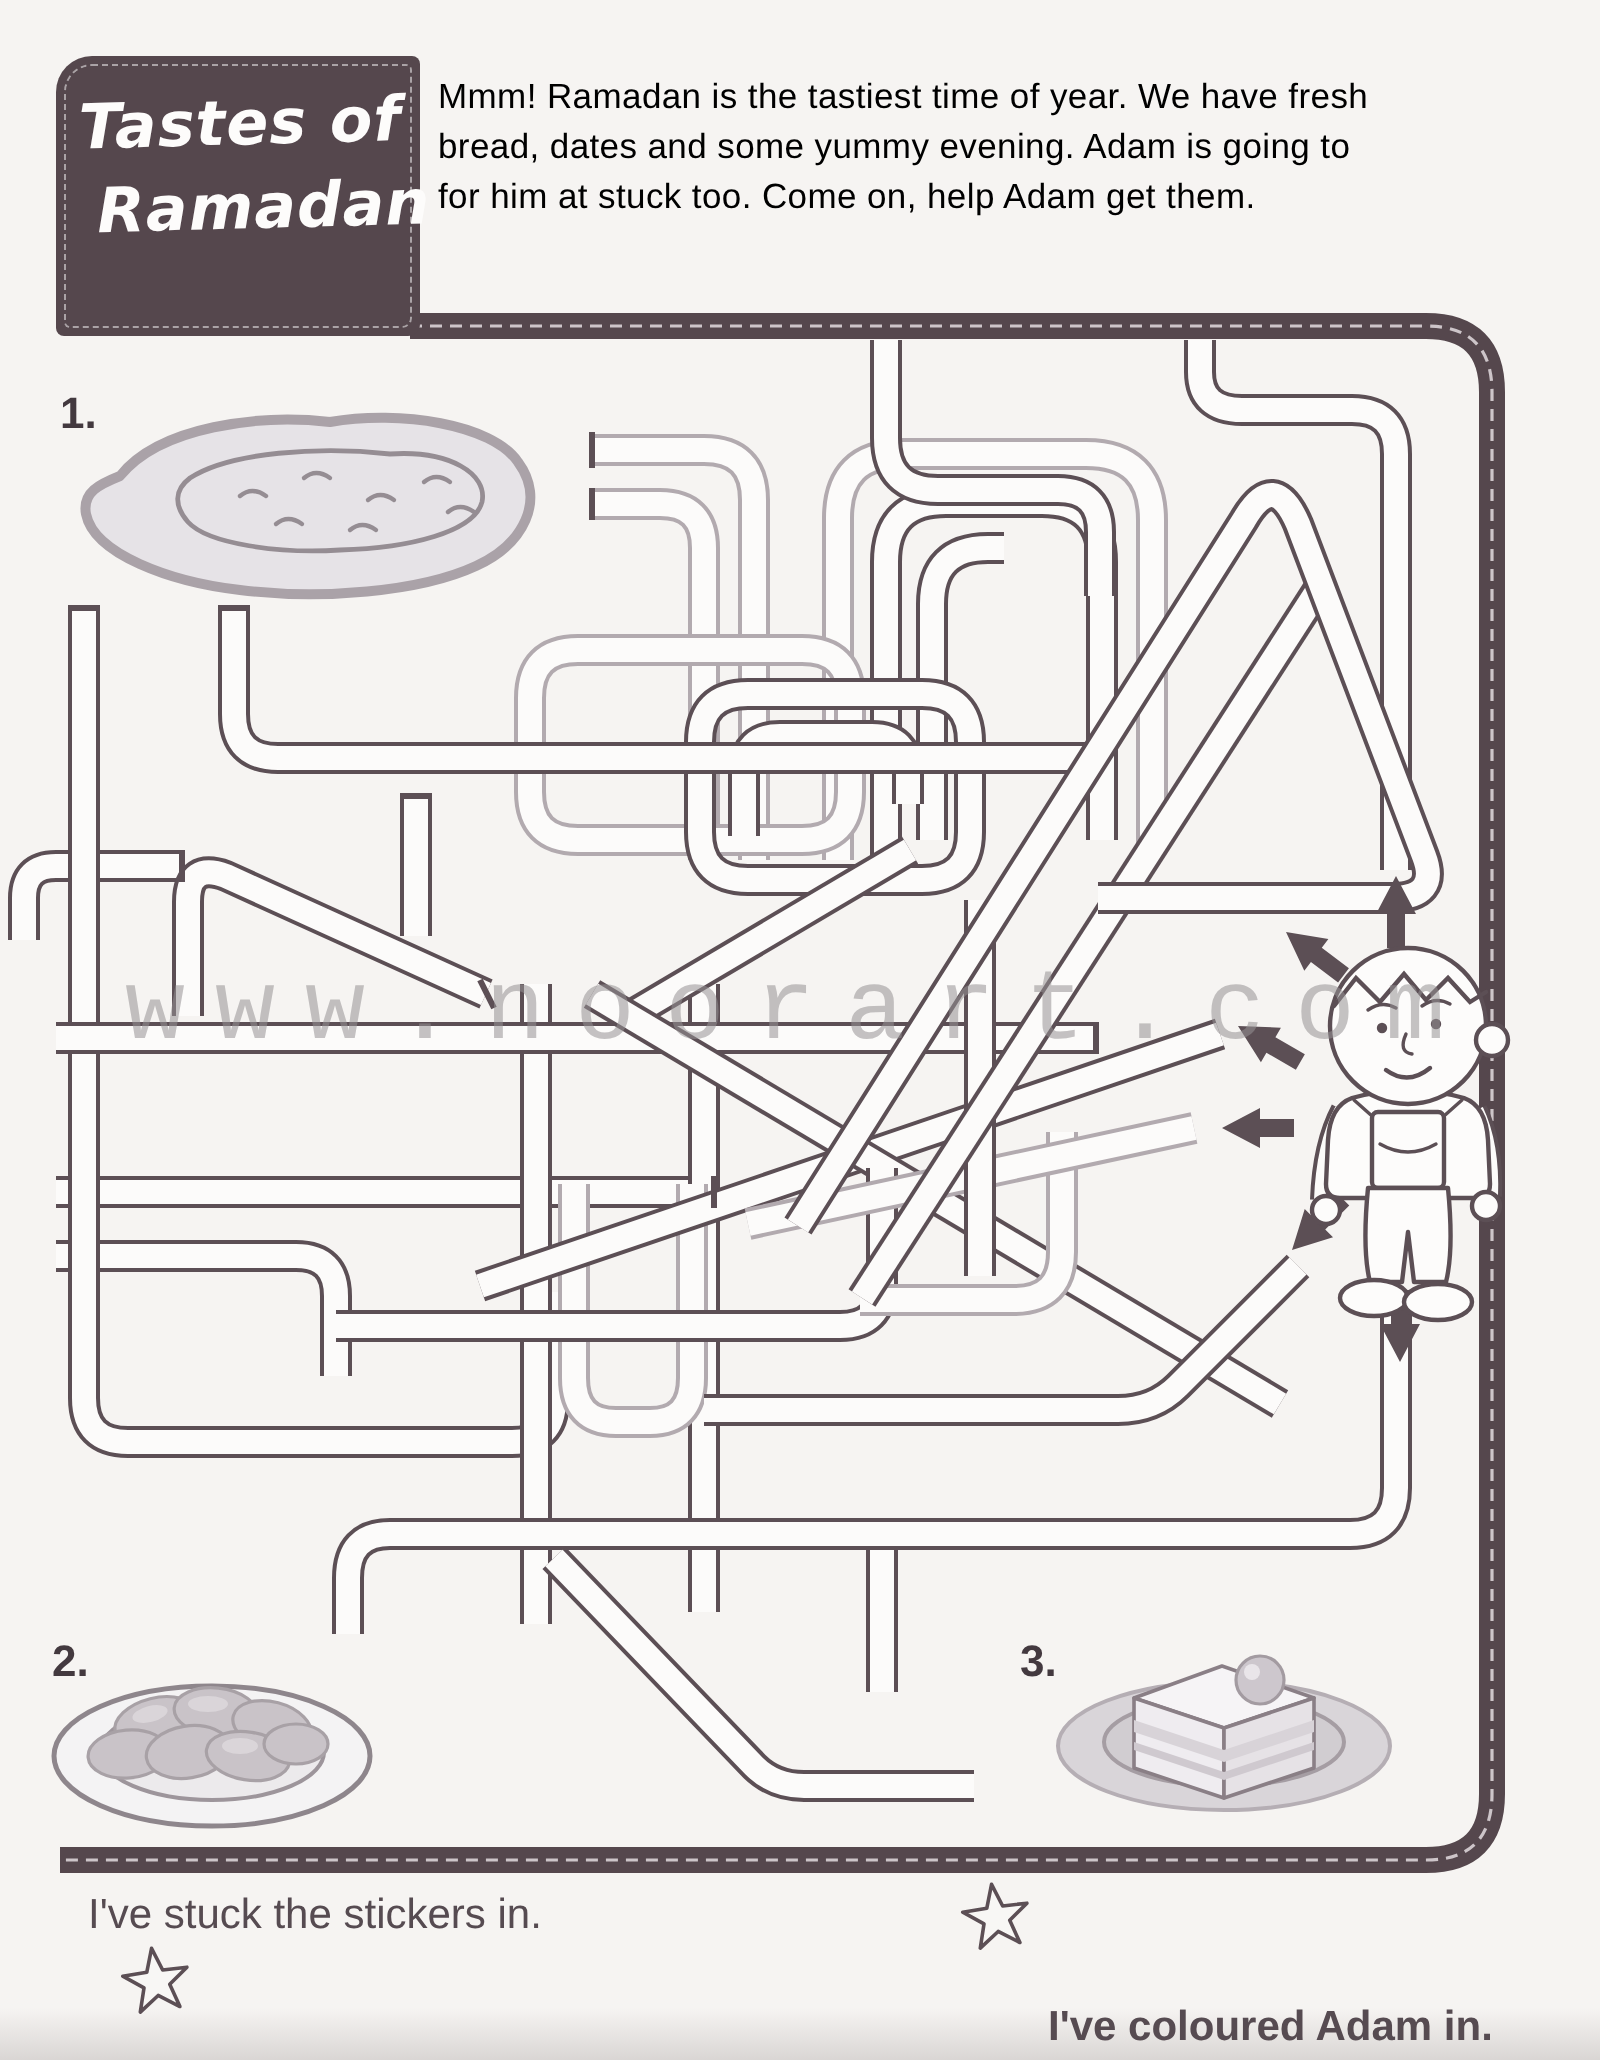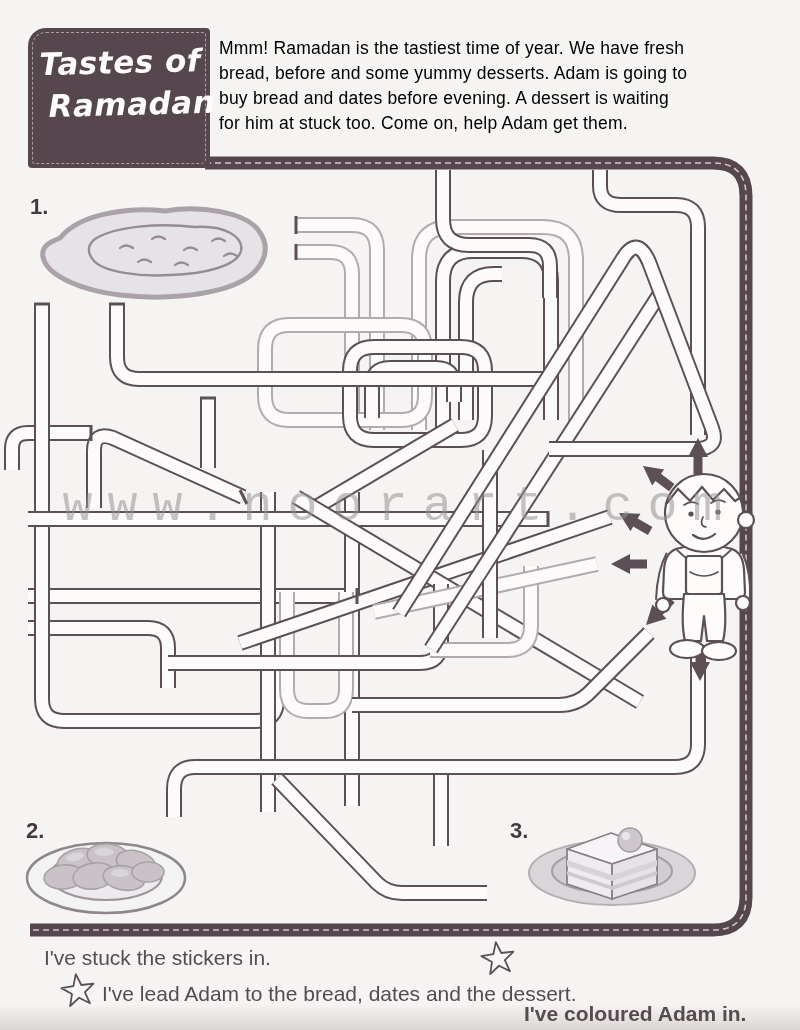--- a/index.html
+++ b/index.html
@@ -68,22 +68,21 @@
   <div class="title-box">
     <div class="stitch"></div>
     <div class="title-text">
       <div>Tastes of</div>
       <div class="l2">Ramadan</div>
     </div>
   </div>
 
   <div class="intro">
     <div>Mmm! Ramadan is the tastiest time of year. We have fresh</div>
-    <div>bread, before and some yummy desserts. Adam is going to</div>
-    <div>buy bread and dates before evening. A dessert is waiting</div>
+    <div>bread, dates and some yummy evening. Adam is going to</div>
     <div>for him at stuck too. Come on, help Adam get them.</div>
   </div>
 
   <svg class="maze" width="800" height="1030" viewBox="0 0 800 1030">
 
     <g>
       <path class="frameband" d="M 205 163 H 713 Q 746 163 746 196 V 897 Q 746 930 713 930 H 30"></path>
       <path class="framestitch" d="M 205 163 H 713 Q 746 163 746 196 V 897 Q 746 930 713 930 H 30"></path>
     </g>
 
@@ -261,16 +260,15 @@
   <div class="chk" id="chk1">I've stuck the stickers in.</div>
 
   <svg class="star" id="star2" width="40" height="40" viewBox="0 0 40 40">
     <polygon class="starpath" points="20,4 24,15.5 36.2,15.8 26.5,23.1 30,34.8 20,27.8 10,34.8 13.5,23.1 3.8,15.8 16,15.5"></polygon>
   </svg>
   <div class="chk" id="chk2t">I've coloured Adam in.</div>
 
   <svg class="star" id="star3" width="40" height="40" viewBox="0 0 40 40">
     <polygon class="starpath" points="20,4 24,15.5 36.2,15.8 26.5,23.1 30,34.8 20,27.8 10,34.8 13.5,23.1 3.8,15.8 16,15.5"></polygon>
   </svg>
-  <div class="chk" id="chk3t">I've lead Adam to the bread, dates and the dessert.</div>
 
   <div class="scan-shadow"></div>
 </div>
 
 </body></html>

